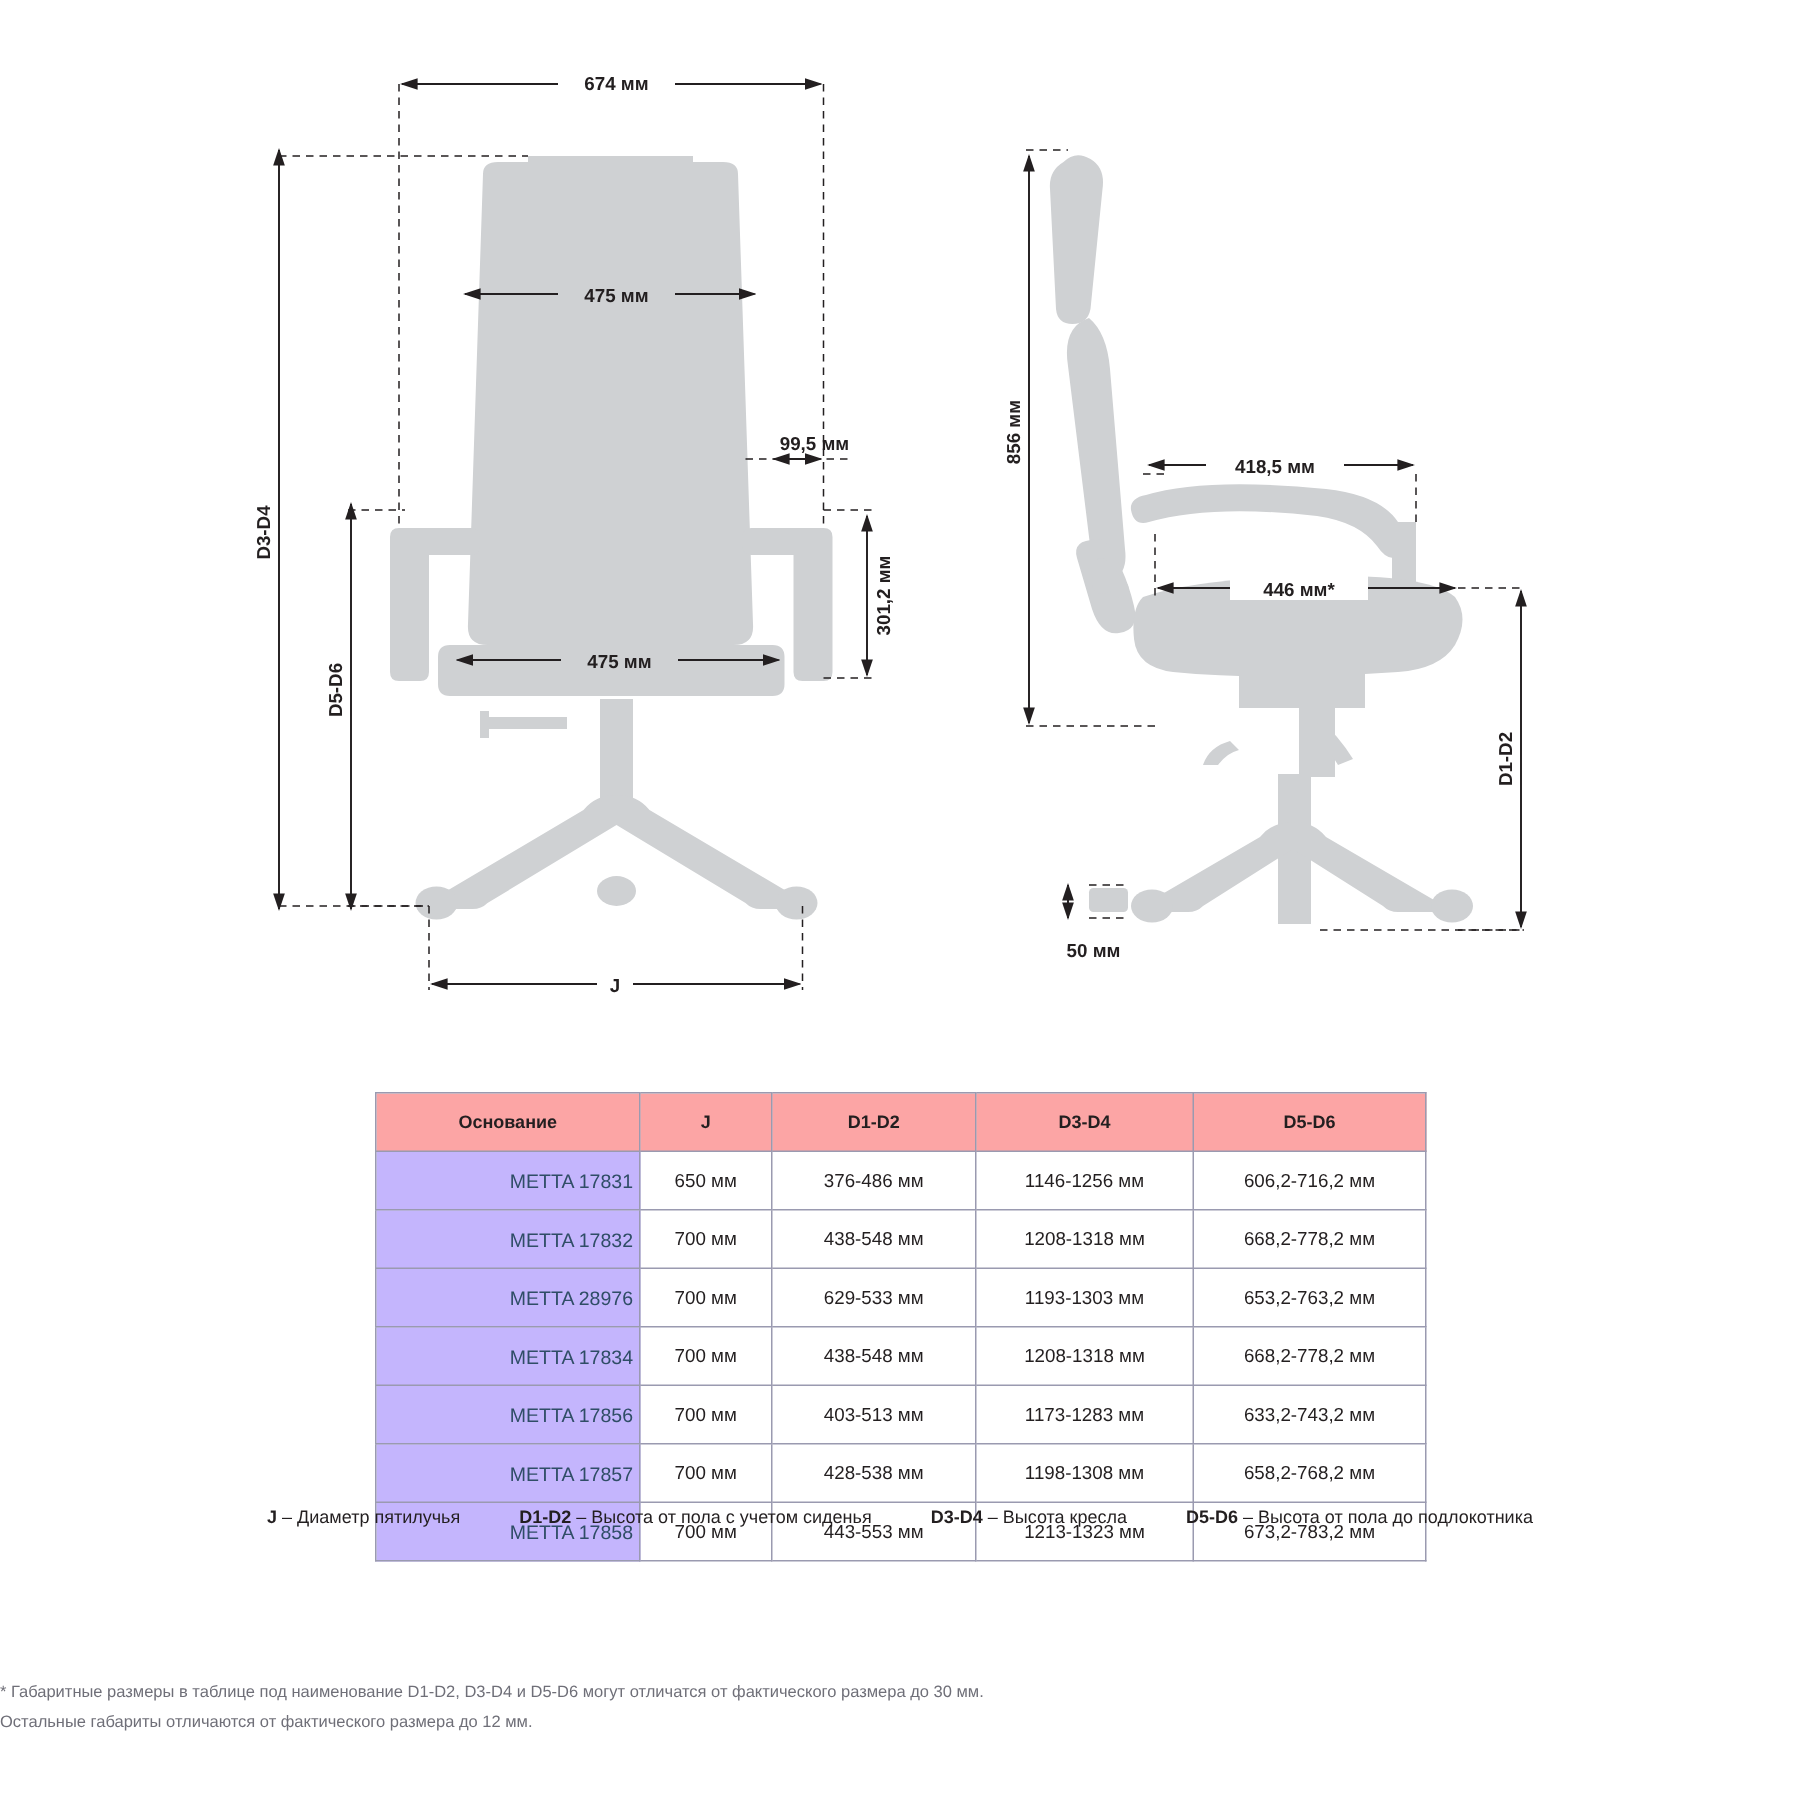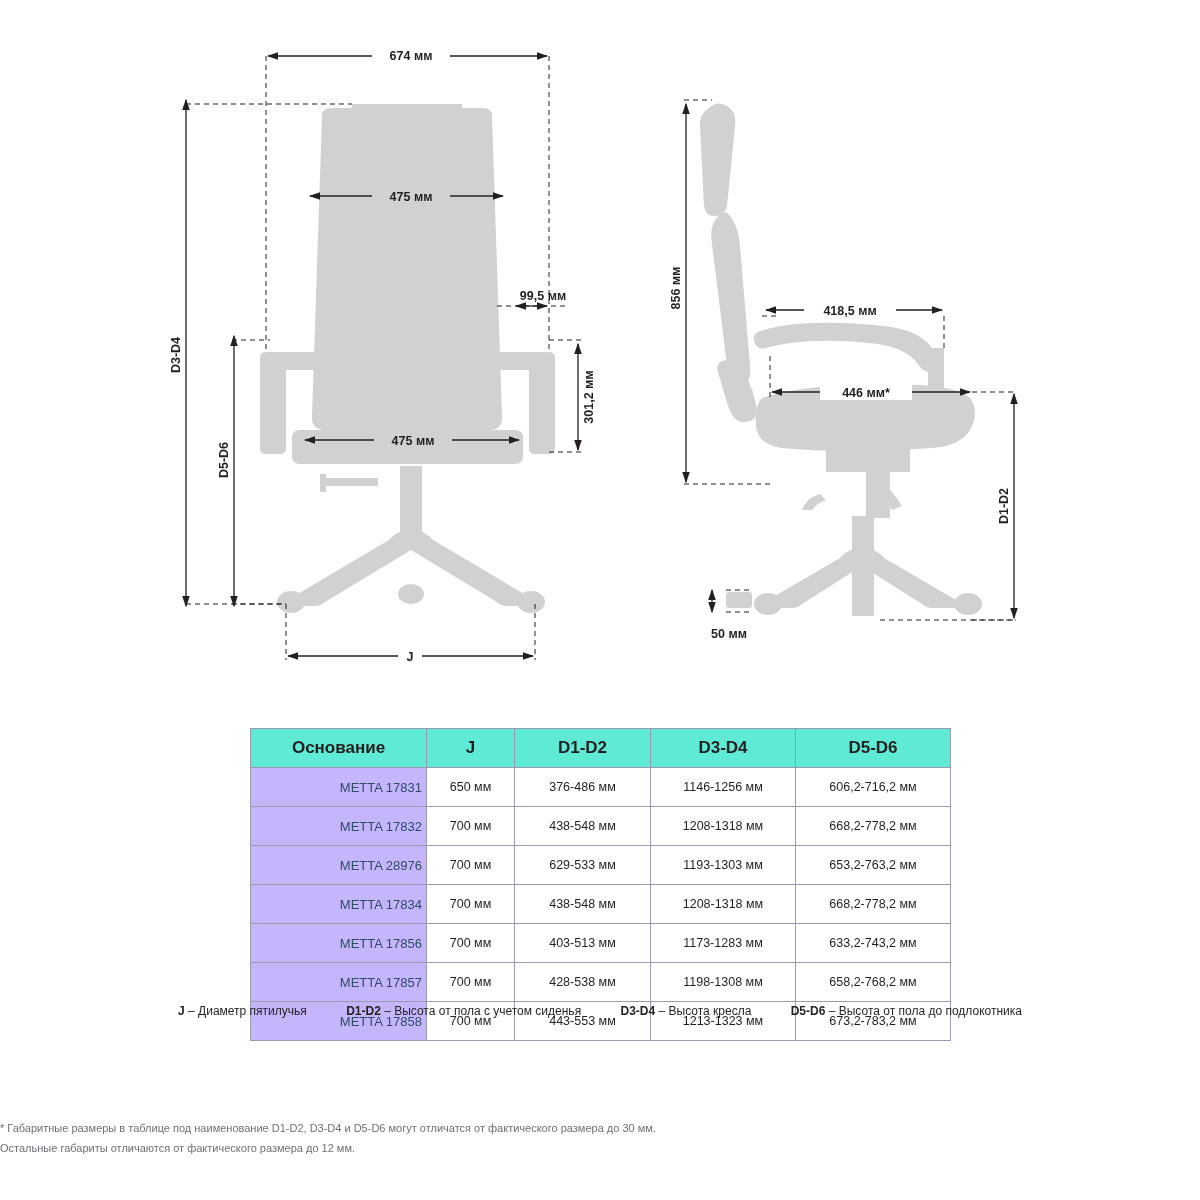--- a/index.html
+++ b/index.html
@@ -46,23 +46,23 @@
   }
   table.spec th, table.spec td {
     border: 1px solid #9a9ab0;
     height: 38px;
     text-align: center;
     font-size: 12.5px;
     color: #231f20;
     padding: 0 4px;
   }
   table.spec thead th {
-    background: #5eead4;
+    background: #fca5a5;
     font-weight: bold;
-    font-size: 17px;
+    font-size: 12px;
   }
   table.spec tbody td.model {
     background: #c4b5fd;
     color: #2f4d66;
     text-align: right;
     font-size: 13px;
   }
   table.spec col.c-model { width: 176px; }
   table.spec col.c-j { width: 88px; }
   table.spec col.c-d12 { width: 136px; }

